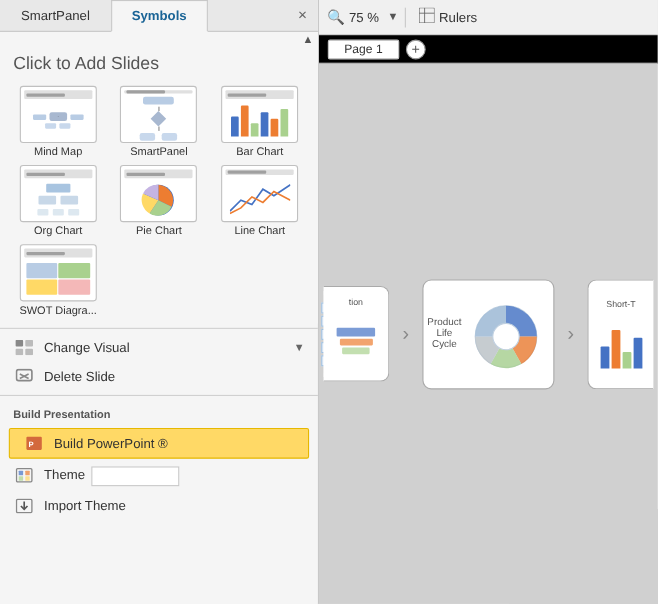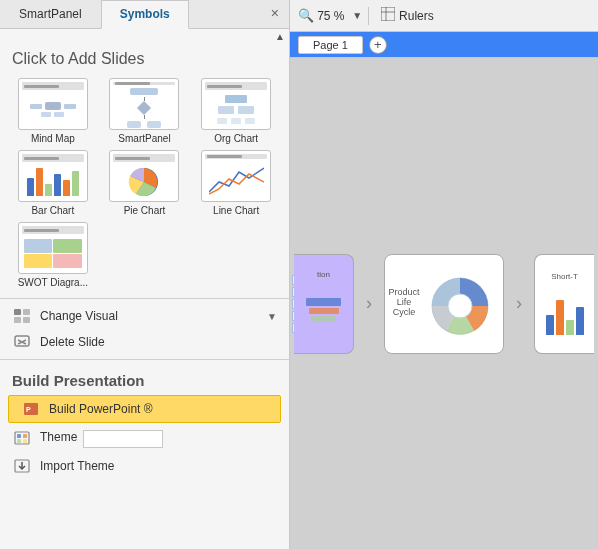--- a/index.html
+++ b/index.html
@@ -252,21 +252,21 @@
 
     .menu-arrow {
       margin-left: auto;
       color: #666;
       font-size: 10px;
     }
 
     
     .build-section {
       padding: 8px 12px 4px;
-      font-size: 15px;
+      font-size: 10px;
       font-weight: 600;
       color: #555;
     }
 
     .build-powerpoint-item {
       display: flex;
       align-items: center;
       padding: 5px 12px;
       cursor: pointer;
       background: #ffd966;
@@ -347,21 +347,21 @@
       cursor: pointer;
       padding: 2px 6px;
       font-size: 12px;
       color: #333;
     }
 
     
     .page-tabs {
       display: flex;
       align-items: center;
-      background: #3b82f6;
+      background: #000000;
       border-bottom: 1px solid #c8c8c8;
       padding: 2px 8px;
       gap: 6px;
       height: 26px;
     }
     .page-tab {
       padding: 2px 14px;
       background: white;
       border: 1px solid #c8c8c8;
       border-radius: 2px;
@@ -435,22 +435,22 @@
       width: 30px;
       display: flex;
       align-items: center;
       justify-content: center;
       color: #888;
       font-size: 18px;
     }
 
     .left-partial {
       width: 60px;
-      height: 100px;
-      background: #c4b5fd;
+      height: 87px;
+      background: #ffffff;
       border: 1.5px solid #aaa;
       border-radius: 0 8px 8px 0;
       border-left: none;
       display: flex;
       align-items: center;
       justify-content: center;
       overflow: hidden;
     }
 
     .right-partial {
@@ -559,51 +559,51 @@
         </div>
       </div>
       <div class="slide-label">SmartPanel</div>
     </div>
 
     <div class="slide-item">
       <div class="slide-thumb">
         <div class="thumb-title-bar">
             <div class="thumb-title-line"></div>
           </div>
-        <div class="orgchart-content">
-          <div class="org-top"></div>
-          <div class="org-row">
-            <div class="org-box"></div>
-            <div class="org-box"></div>
-          </div>
-          <div class="org-row">
-            <div style="width:10px;height:6px;background:#dde8f0;border-radius:1px;"></div>
-            <div style="width:10px;height:6px;background:#dde8f0;border-radius:1px;"></div>
-            <div style="width:10px;height:6px;background:#dde8f0;border-radius:1px;"></div>
-          </div>
-        </div>
-      </div>
-      <div class="slide-label">Org Chart</div>
-    </div>
-
-    <div class="slide-item">
-      <div class="slide-thumb">
-        <div class="thumb-title-bar">
-            <div class="thumb-title-line"></div>
-          </div>
         <div class="barchart-content">
           <div class="bar" style="height:18px;background:#4472c4;"></div>
           <div class="bar" style="height:28px;background:#ed7d31;"></div>
           <div class="bar" style="height:12px;background:#a9d18e;"></div>
           <div class="bar" style="height:22px;background:#4472c4;"></div>
           <div class="bar" style="height:16px;background:#ed7d31;"></div>
           <div class="bar" style="height:25px;background:#a9d18e;"></div>
         </div>
       </div>
       <div class="slide-label">Bar Chart</div>
+    </div>
+
+    <div class="slide-item">
+      <div class="slide-thumb">
+        <div class="thumb-title-bar">
+            <div class="thumb-title-line"></div>
+          </div>
+        <div class="orgchart-content">
+          <div class="org-top"></div>
+          <div class="org-row">
+            <div class="org-box"></div>
+            <div class="org-box"></div>
+          </div>
+          <div class="org-row">
+            <div style="width:10px;height:6px;background:#dde8f0;border-radius:1px;"></div>
+            <div style="width:10px;height:6px;background:#dde8f0;border-radius:1px;"></div>
+            <div style="width:10px;height:6px;background:#dde8f0;border-radius:1px;"></div>
+          </div>
+        </div>
+      </div>
+      <div class="slide-label">Org Chart</div>
     </div>
 
     <div class="slide-item">
       <div class="slide-thumb">
         <div class="thumb-title-bar">
             <div class="thumb-title-line"></div>
           </div>
         <div class="piechart-content">
           <svg class="pie-svg" viewBox="0 0 32 32">
 

